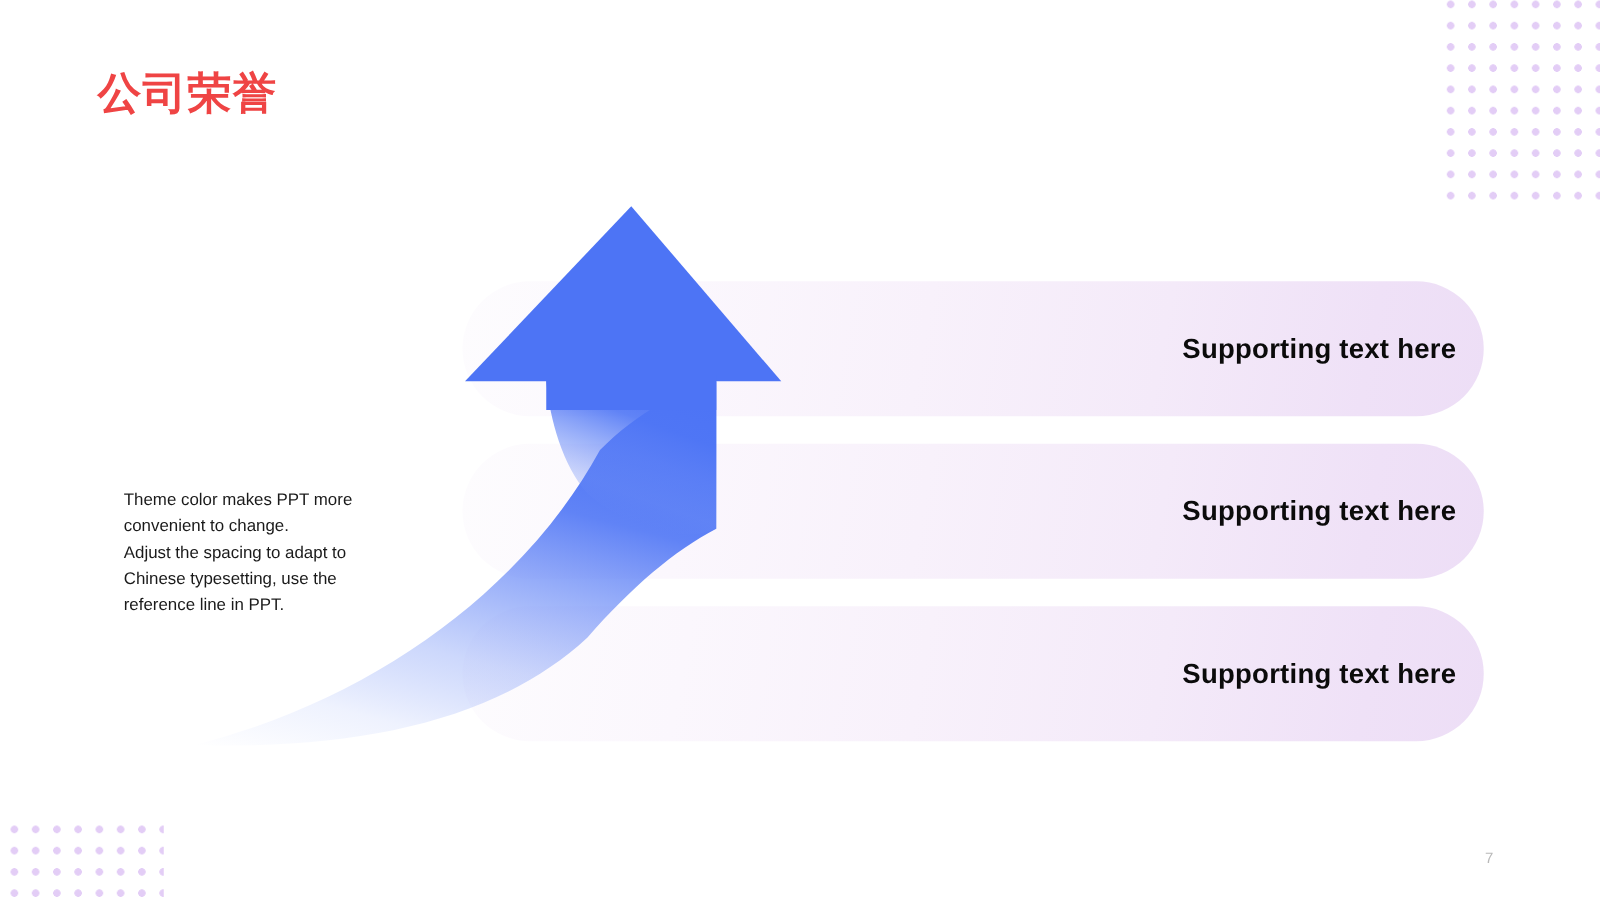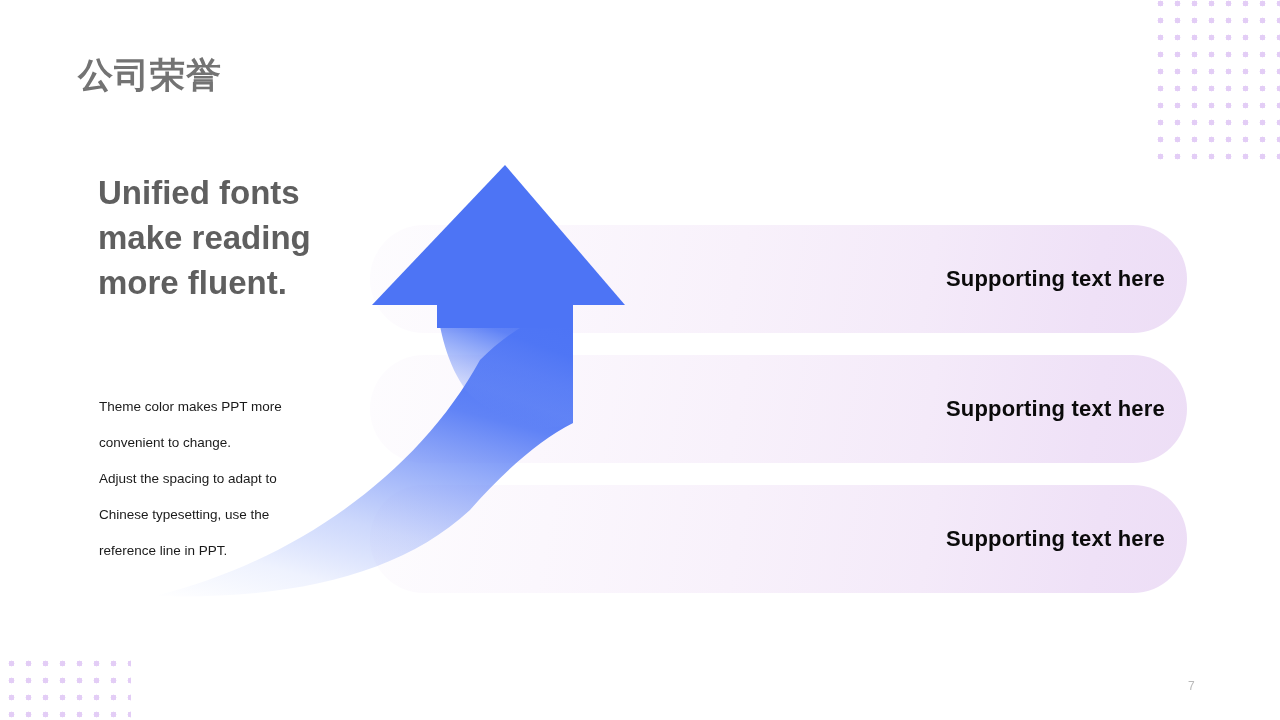--- a/index.html
+++ b/index.html
@@ -39,21 +39,21 @@
     height: 70px;
   }
 
   
   #page-title {
     position: absolute;
     left: 78px;
     top: 56px;
     font-size: 35px;
     font-weight: bold;
-    color: #737373;
+    color: #ef4444;
     letter-spacing: 1px;
     line-height: 1.1;
     white-space: nowrap;
   }
 
   
   #headline {
     position: absolute;
     left: 98px;
     top: 170px;
@@ -63,21 +63,21 @@
     color: #5f5f5f;
     line-height: 45px;
   }
   #body-copy {
     position: absolute;
     left: 99px;
     top: 389px;
     width: 215px;
     font-size: 13.5px;
     color: #1a1a1a;
-    line-height: 36px;
+    line-height: 21px;
     white-space: pre-line;
   }
 
   
   .pill {
     position: absolute;
     left: 370px;
     width: 817px;
     height: 108px;
     border-radius: 54px;
@@ -172,19 +172,18 @@
              L 573 305
              L 573 423
              C 540 436, 500 420, 470 395
              C 450 372, 440 336, 437 305 Z" fill="url(#arrowFade)"></path>
 
     <path d="M 505 165 L 625 305 L 372 305 Z" fill="#4d74f5"></path>
 
     <rect x="437" y="300" width="136" height="28" fill="#4d74f5"></rect>
   </svg>
 
-  <div id="headline">Unified fonts make reading more fluent.</div>
   <div id="body-copy">Theme  color makes PPT more convenient to change.
 Adjust the spacing to adapt to Chinese typesetting, use the reference line in PPT.</div>
 
   <div id="page-number">7</div>
 
 </div>
 
 </body></html>

